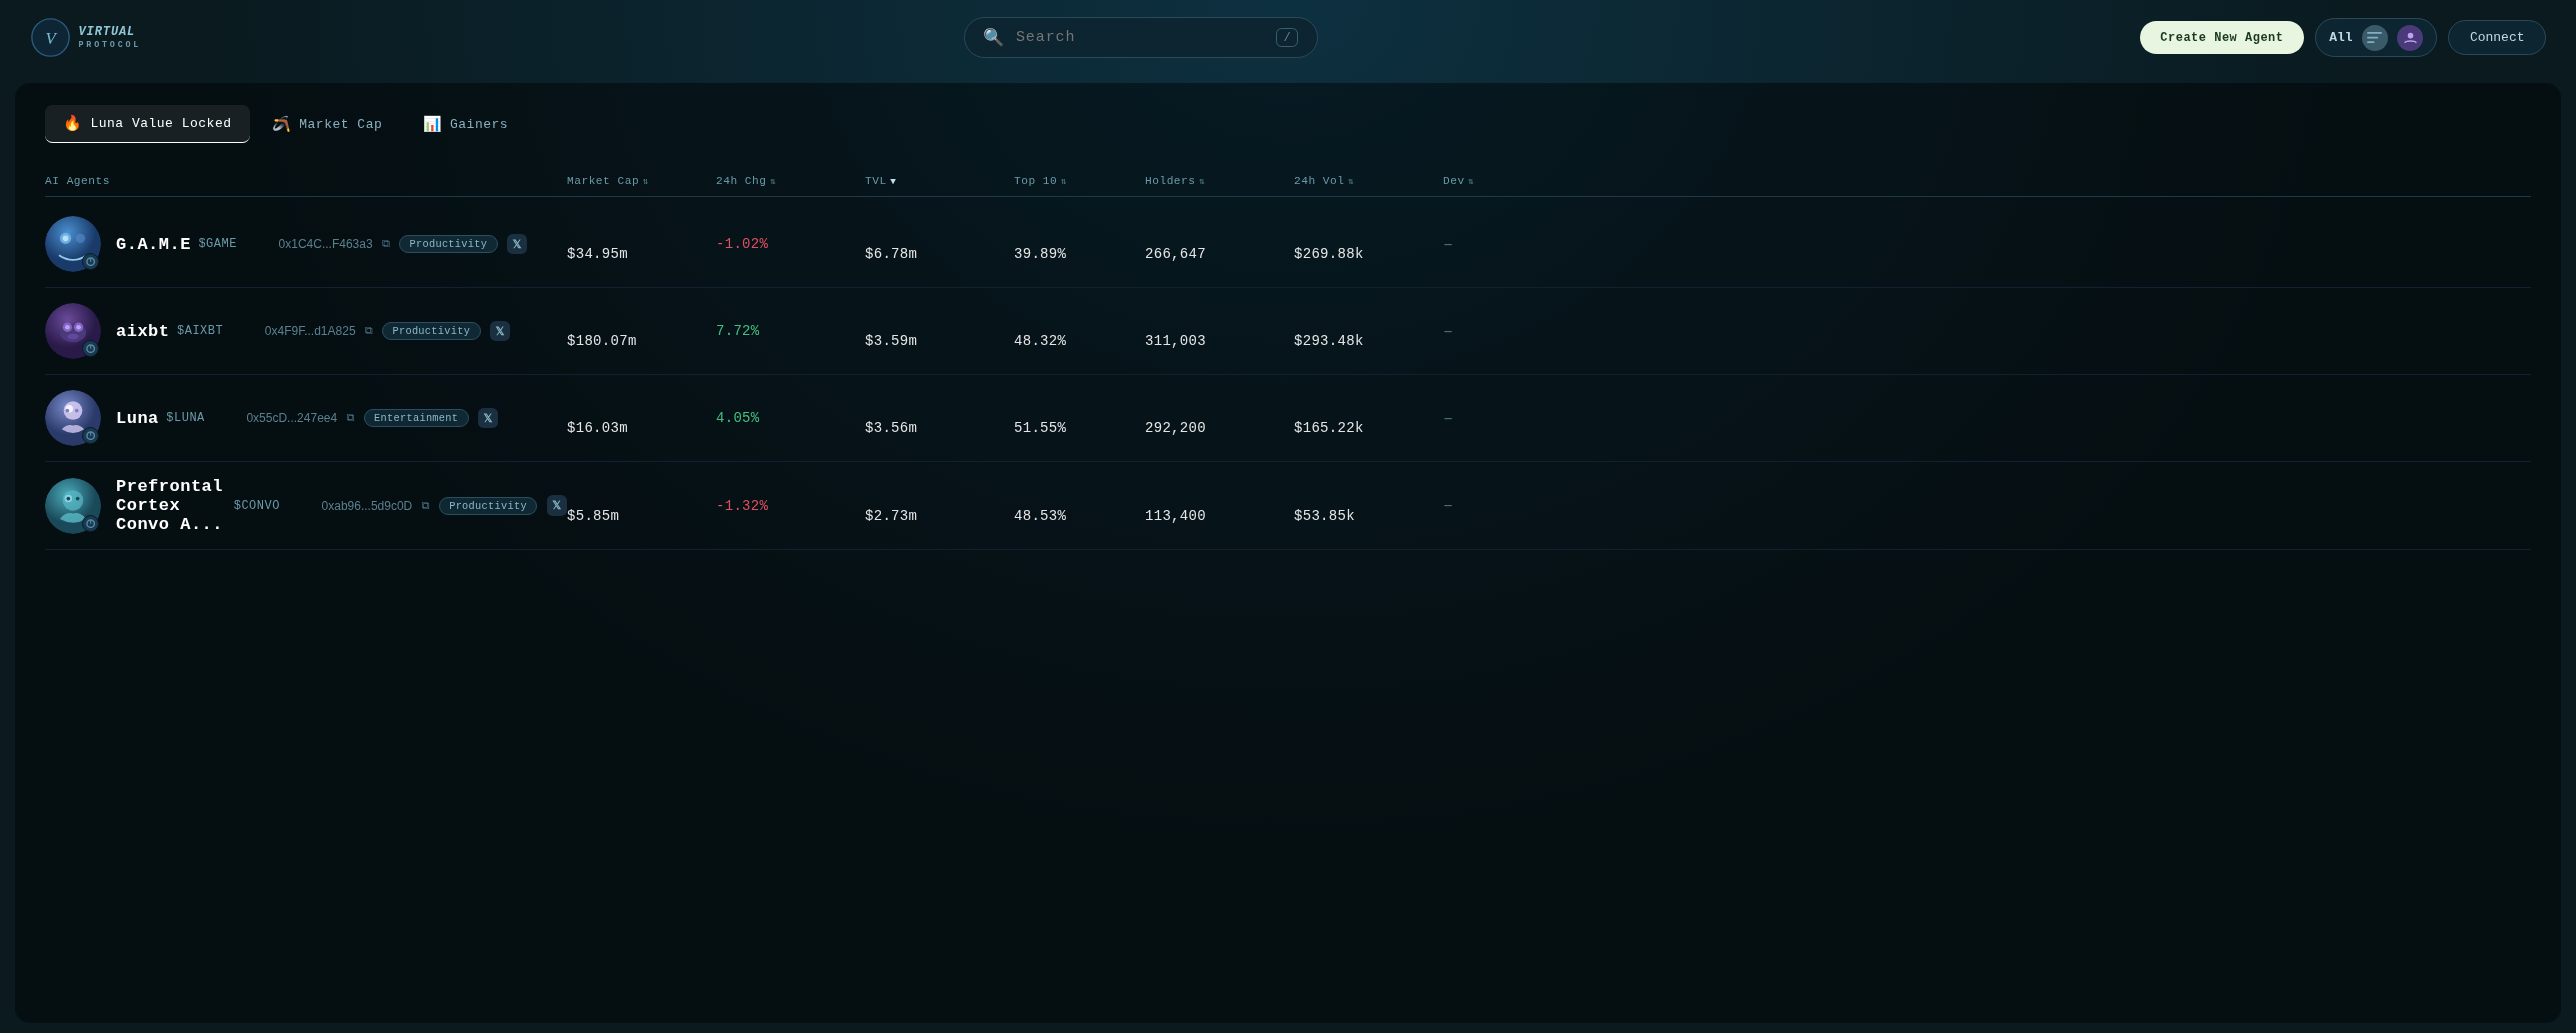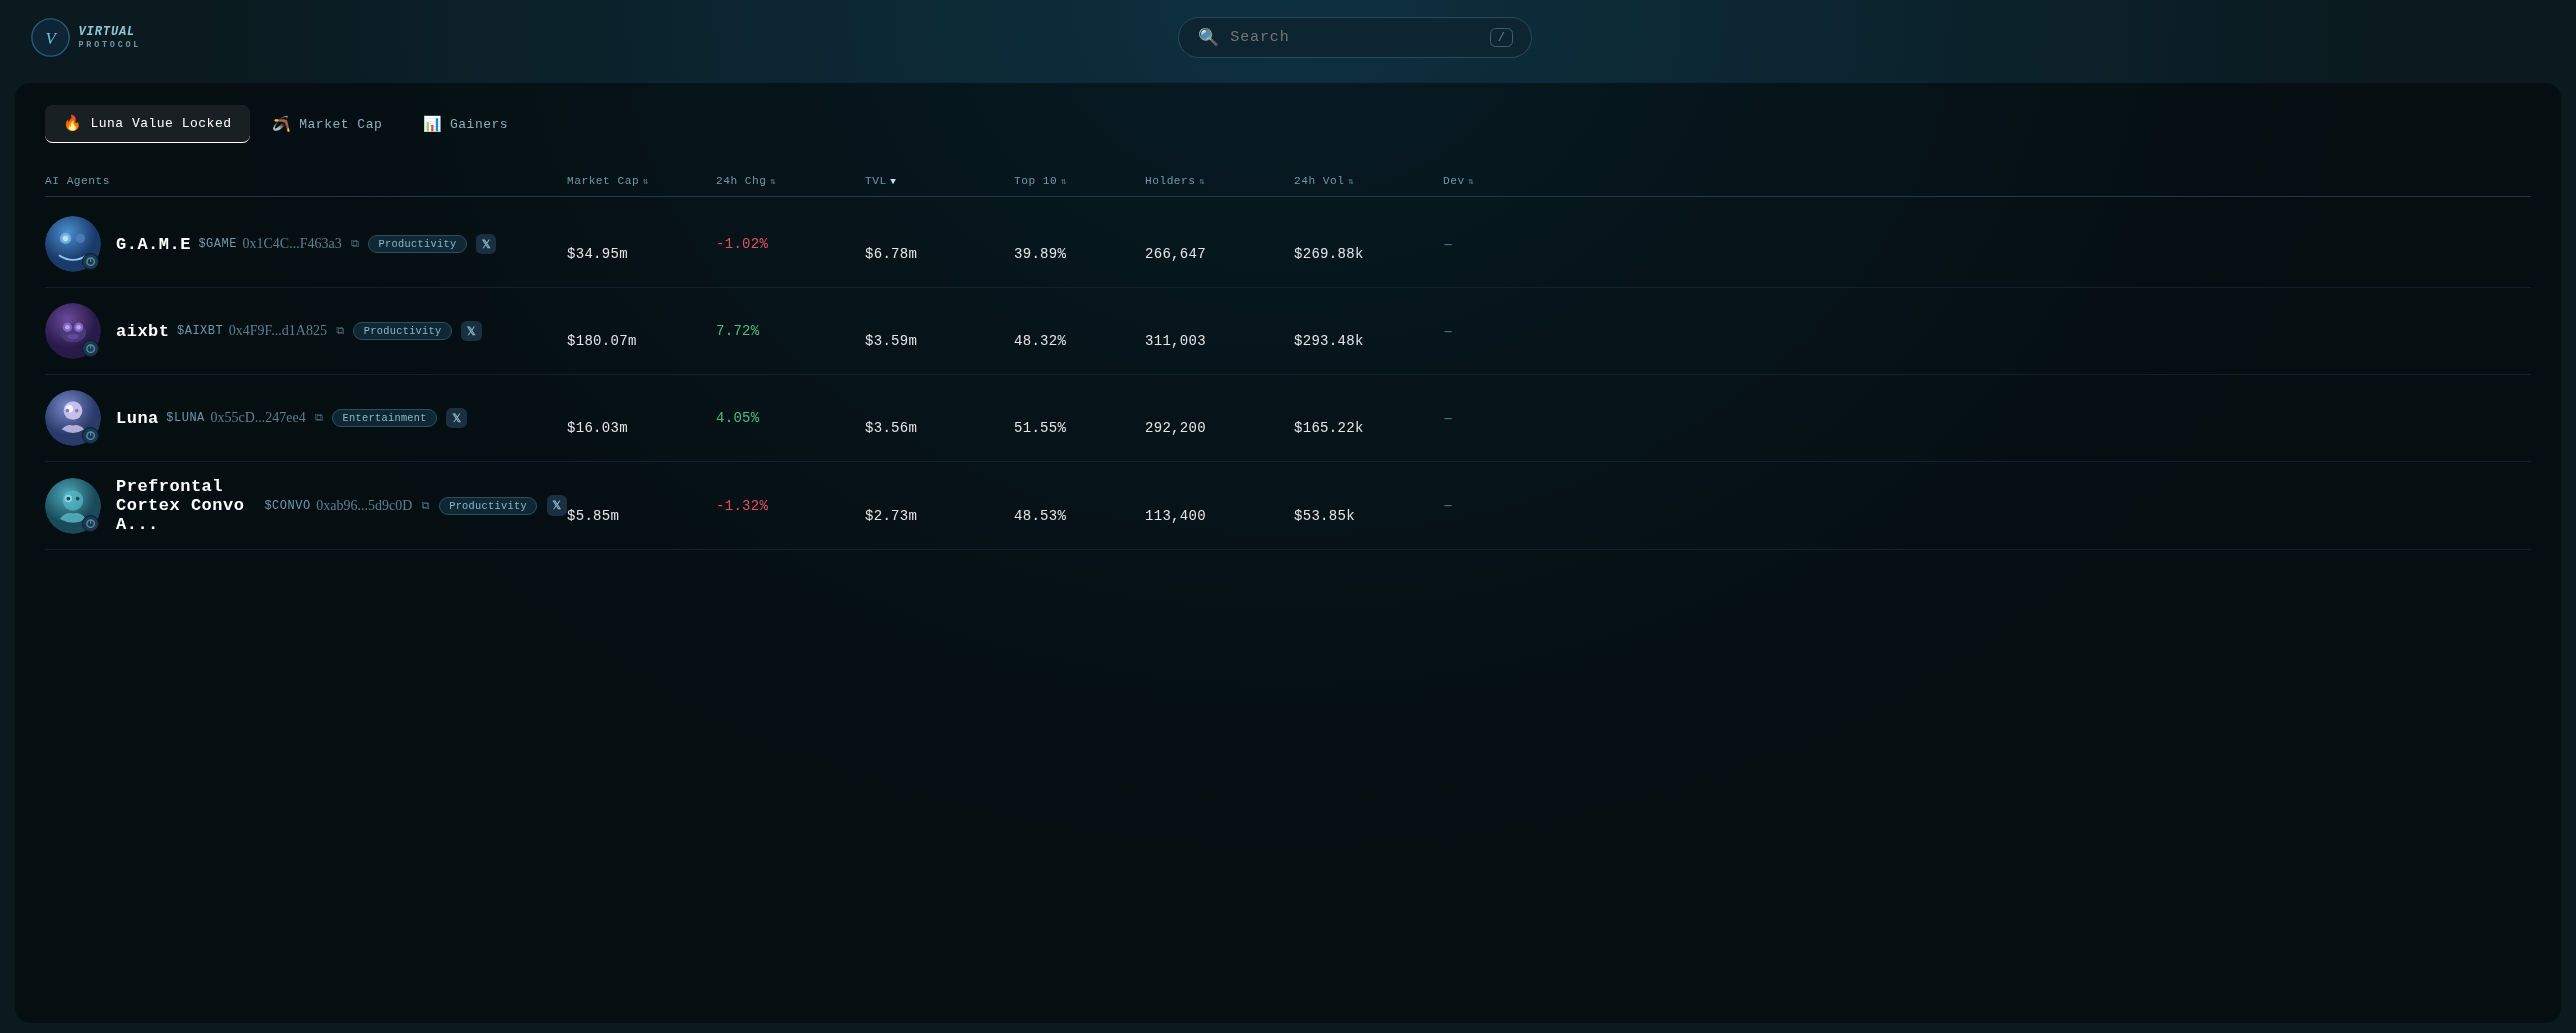--- a/index.html
+++ b/index.html
@@ -317,23 +317,24 @@
       letter-spacing: 0.5px;
     }
 
     .agent-meta-row {
       display: flex;
       align-items: center;
       gap: 9.3px;
     }
 
     .agent-address {
-      font-size: 14px;
+      font-size: 12px;
       color: #5a8090;
-      font-family: Liberation Serif, serif;
+      font-family: Liberation Sans, sans-serif;
+      margin-left: 36px;
     }
 
     .copy-icon {
       font-size: 11.2px;
       color: #4a7080;
       cursor: pointer;
     }
 
     .tag {
       font-size: 10.3px;
@@ -410,20 +411,42 @@
 
 
   <div class="search-bar-container">
     <div class="search-bar">
       <span class="search-icon-wrap">🔍</span>
       <input class="search-input" type="text" placeholder="Search" style="">
       <span class="slash-badge">/</span>
     </div>
   </div>
 
+  <div class="header-right">
+    <button class="create-agent-btn">Create New Agent</button>
+
+    <div class="filter-group">
+      <span class="filter-all">All</span>
+      <div class="filter-icon">
+        <svg width="15" height="11.2" viewBox="0 0 16 12" fill="none">
+          <rect y="0" width="16" height="2" rx="1" fill="#80b0c0"></rect>
+          <rect y="5" width="12" height="2" rx="1" fill="#80b0c0"></rect>
+          <rect y="10" width="8" height="2" rx="1" fill="#80b0c0"></rect>
+        </svg>
+      </div>
+      <div class="filter-icon filter-icon-purple">
+        <svg width="13" height="13" viewBox="0 0 14 14" fill="none">
+          <circle cx="7" cy="5" r="3" fill="#c0a0f0"></circle>
+          <path d="M1 13 C1 10 13 10 13 13" stroke="#c0a0f0" stroke-width="1.5" fill="none"></path>
+        </svg>
+      </div>
+    </div>
+
+    <button class="connect-btn">Connect</button>
+  </div>
 </header>
 
 <main class="main-content">
 
   <div class="tabs">
     <button class="tab active">
       <span class="tab-icon">🔥</span>
       <span>Luna Value Locked</span>
     </button>
     <button class="tab">

